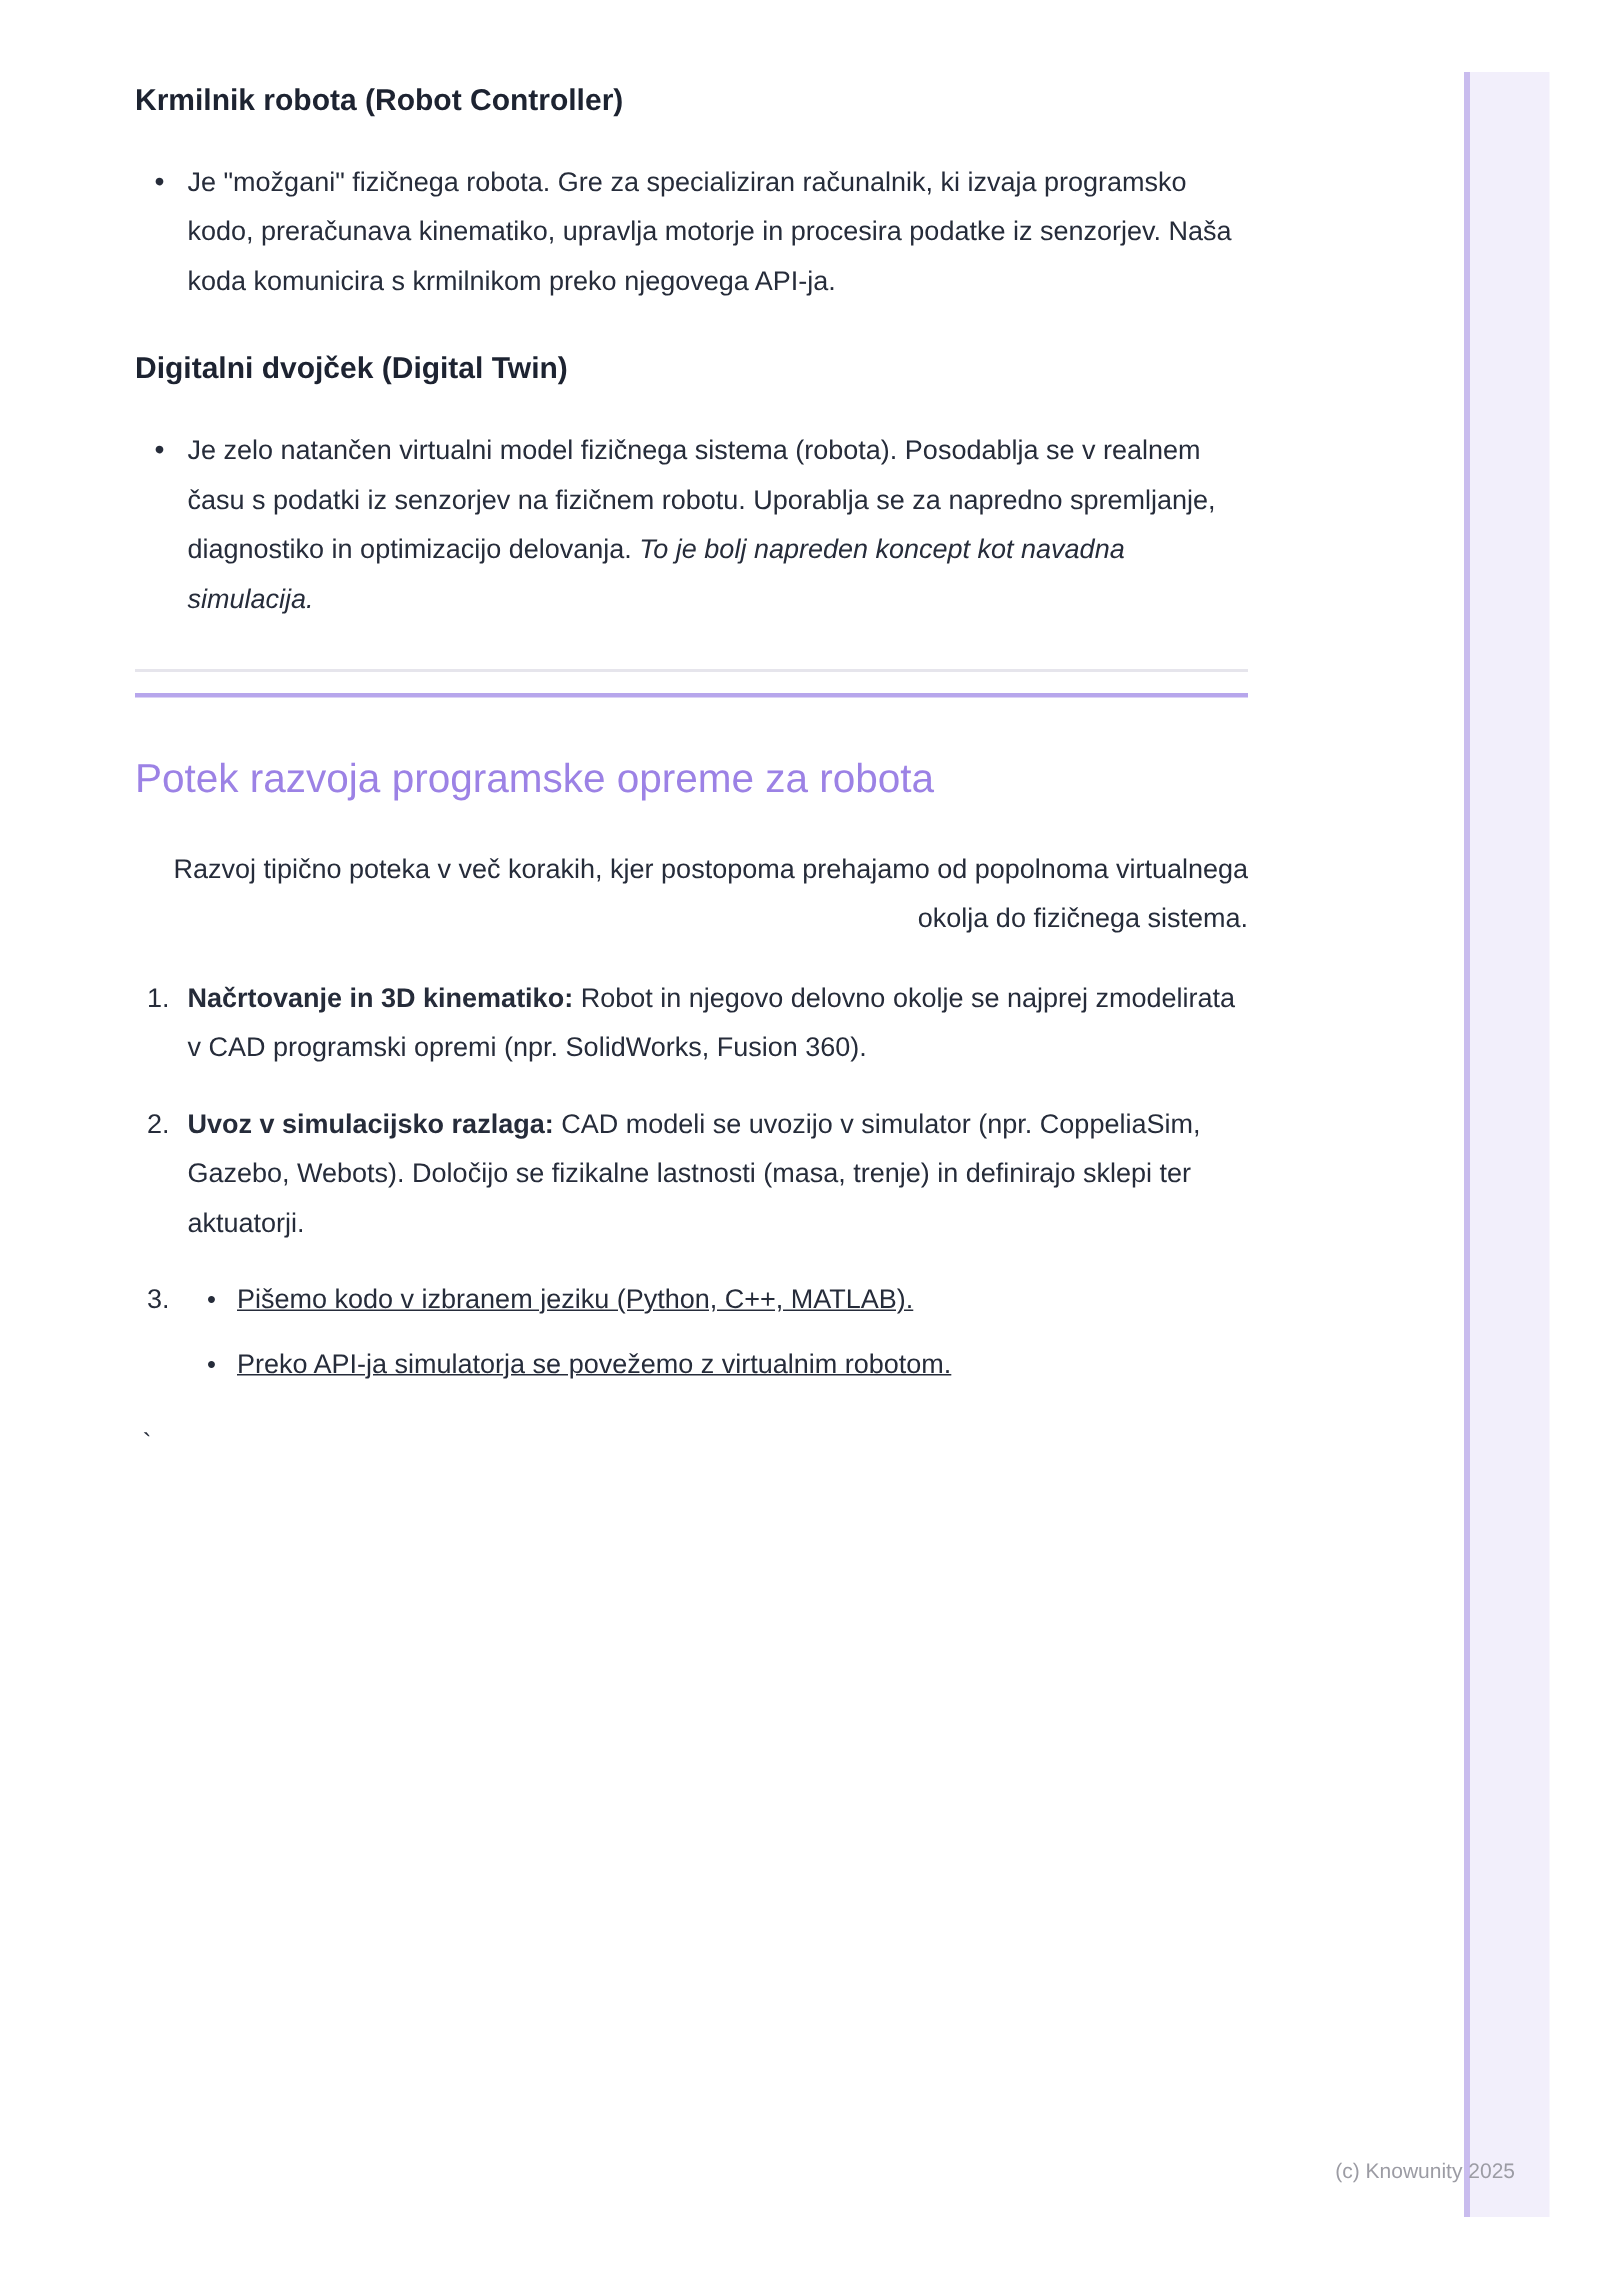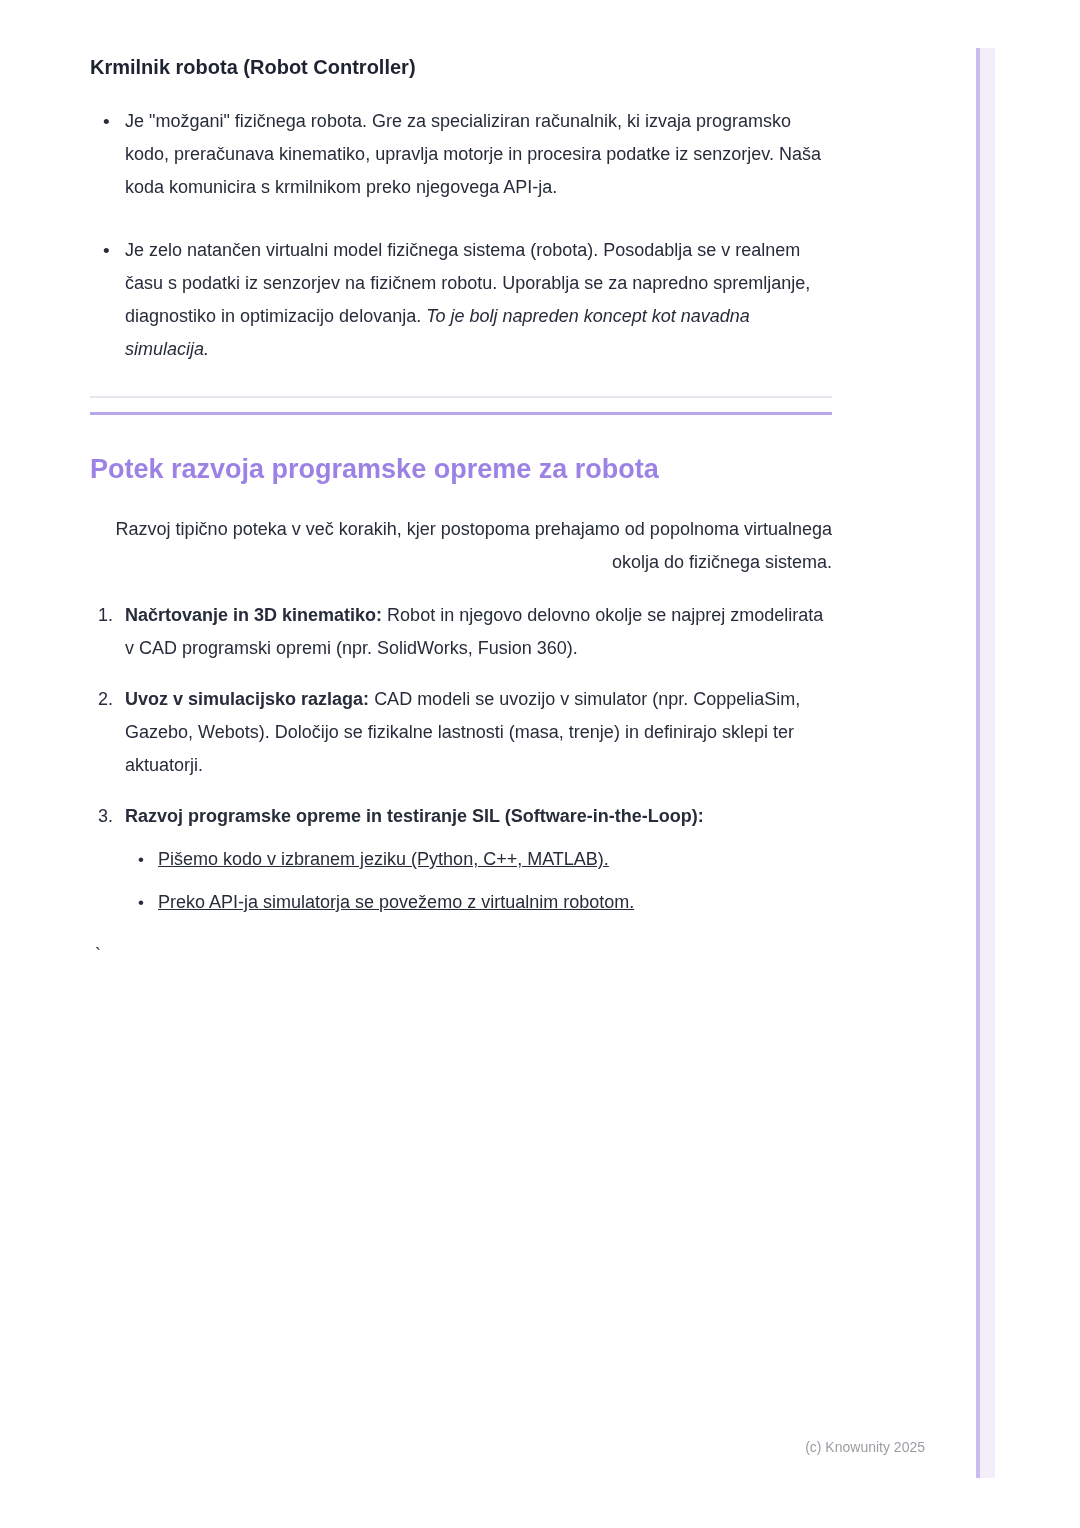--- a/index.html
+++ b/index.html
@@ -1,19 +1,19 @@
 <!DOCTYPE html>
 <html lang="sl"><head>
 <meta charset="utf-8">
 <style>
   * { margin: 0; padding: 0; box-sizing: border-box; }
   html, body { background: #ffffff; }
   .page {
     position: relative;
-    width: 995px;
+    width: 1080px;
     height: 1528px;
     background: #ffffff;
     overflow: hidden;
     font-family: "Liberation Sans", sans-serif;
     color: #252b38;
   }
   
   .side-strip {
     position: absolute;
     left: 976px;
@@ -68,21 +68,21 @@
     margin: 42px 0 0 0;
   }
   .title-underline {
     height: 3px;
     background: #b7a6ec;
     margin-top: 14px;
   }
   h2.subsection-title {
     font-size: 27px;
     line-height: 32px;
-    font-weight: 700;
+    font-weight: 400;
     color: #9c82e5;
     margin: 38px 0 0 0;
   }
   p.intro { margin: 28px 0 0 0; text-align: right; }
   ol.num-list { list-style: none; margin: 20px 0 0 0; }
   ol.num-list > li {
     position: relative;
     padding-left: 35px;
     margin-bottom: 18px;
   }
@@ -135,20 +135,21 @@
   <div class="content">
 
     <h3 class="section-heading">Krmilnik robota (Robot Controller)</h3>
 
     <ul class="bullet-list">
       <li>
         <span>Je "možgani" fizičnega robota. Gre za specializiran računalnik, ki izvaja programsko kodo, preračunava kinematiko, upravlja motorje in procesira podatke iz senzorjev. Naša koda komunicira s krmilnikom preko njegovega API-ja.</span>
       </li>
     </ul>
 
+    <h3 class="section-heading">Digitalni dvojček (Digital Twin)</h3>
 
     <ul class="bullet-list">
       <li>
         <span>Je zelo natančen virtualni model fizičnega sistema (robota). Posodablja se v realnem času s podatki iz senzorjev na fizičnem robotu. Uporablja se za napredno spremljanje, diagnostiko in optimizacijo delovanja.</span>
         <em class="italic">To je bolj napreden koncept kot navadna simulacija.</em>
       </li>
     </ul>
 
     <hr class="divider">
 
@@ -164,21 +165,20 @@
         <b class="step-label">Načrtovanje in 3D kinematiko:</b>
         <span>Robot in njegovo delovno okolje se najprej zmodelirata v CAD programski opremi (npr. SolidWorks, Fusion 360).</span>
       </li>
       <li>
         <span class="step-num">2.</span>
         <b class="step-label">Uvoz v simulacijsko razlaga:</b>
         <span>CAD modeli se uvozijo v simulator (npr. CoppeliaSim, Gazebo, Webots). Določijo se fizikalne lastnosti (masa, trenje) in definirajo sklepi ter aktuatorji.</span>
       </li>
       <li>
         <span class="step-num">3.</span>
-        <b class="step-label">Razvoj programske opreme in testiranje SIL (Software-in-the-Loop):</b>
         <ul class="sub-bullet-list">
           <li>
             <span>Pišemo kodo v izbranem jeziku (Python, C++, MATLAB).</span>
           </li>
           <li>
             <span>Preko API-ja simulatorja se povežemo z virtualnim robotom.</span>
           </li>
         </ul>
       </li>
     </ol>

